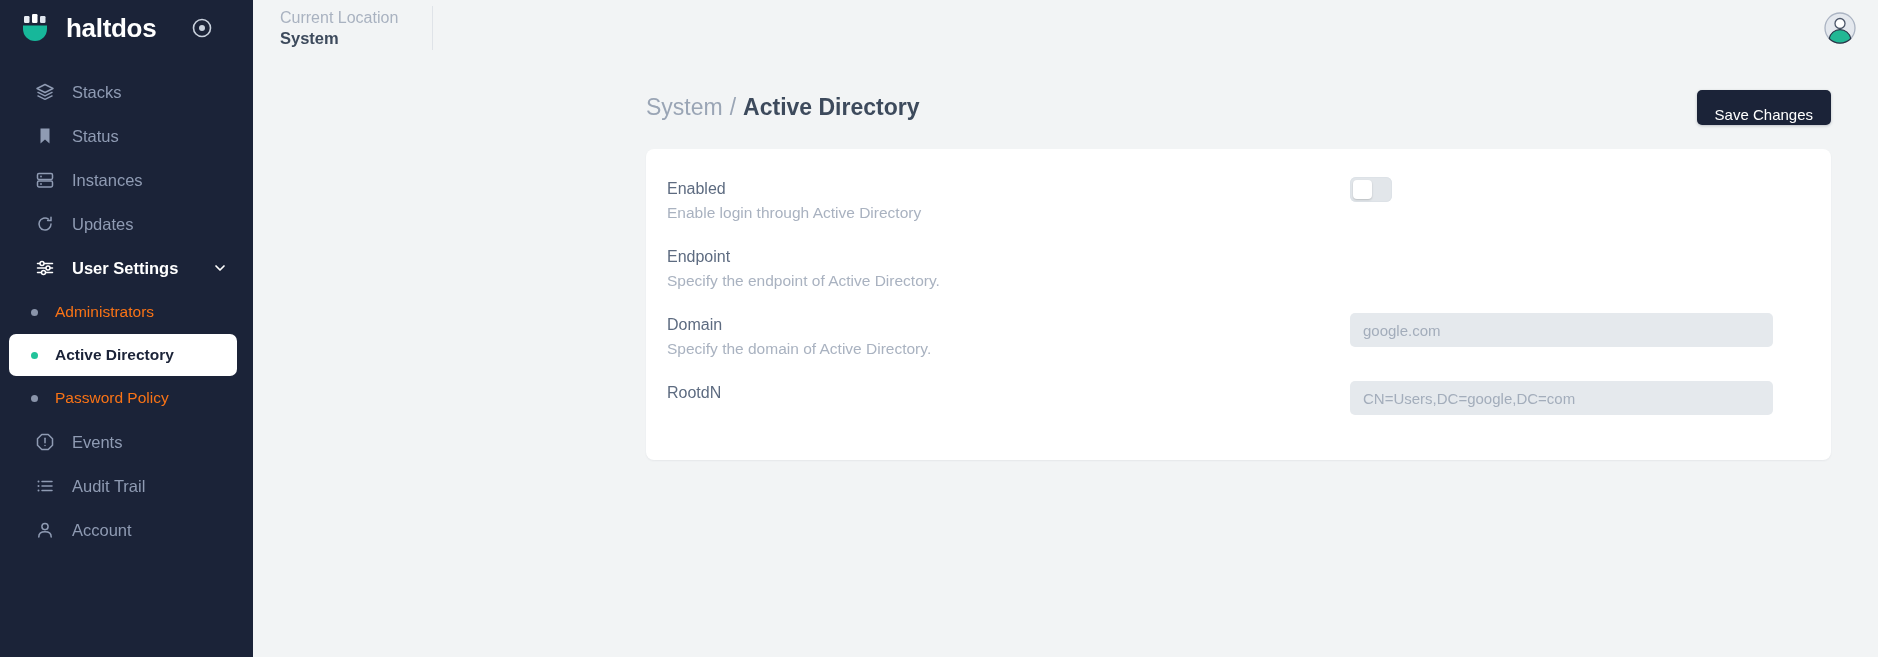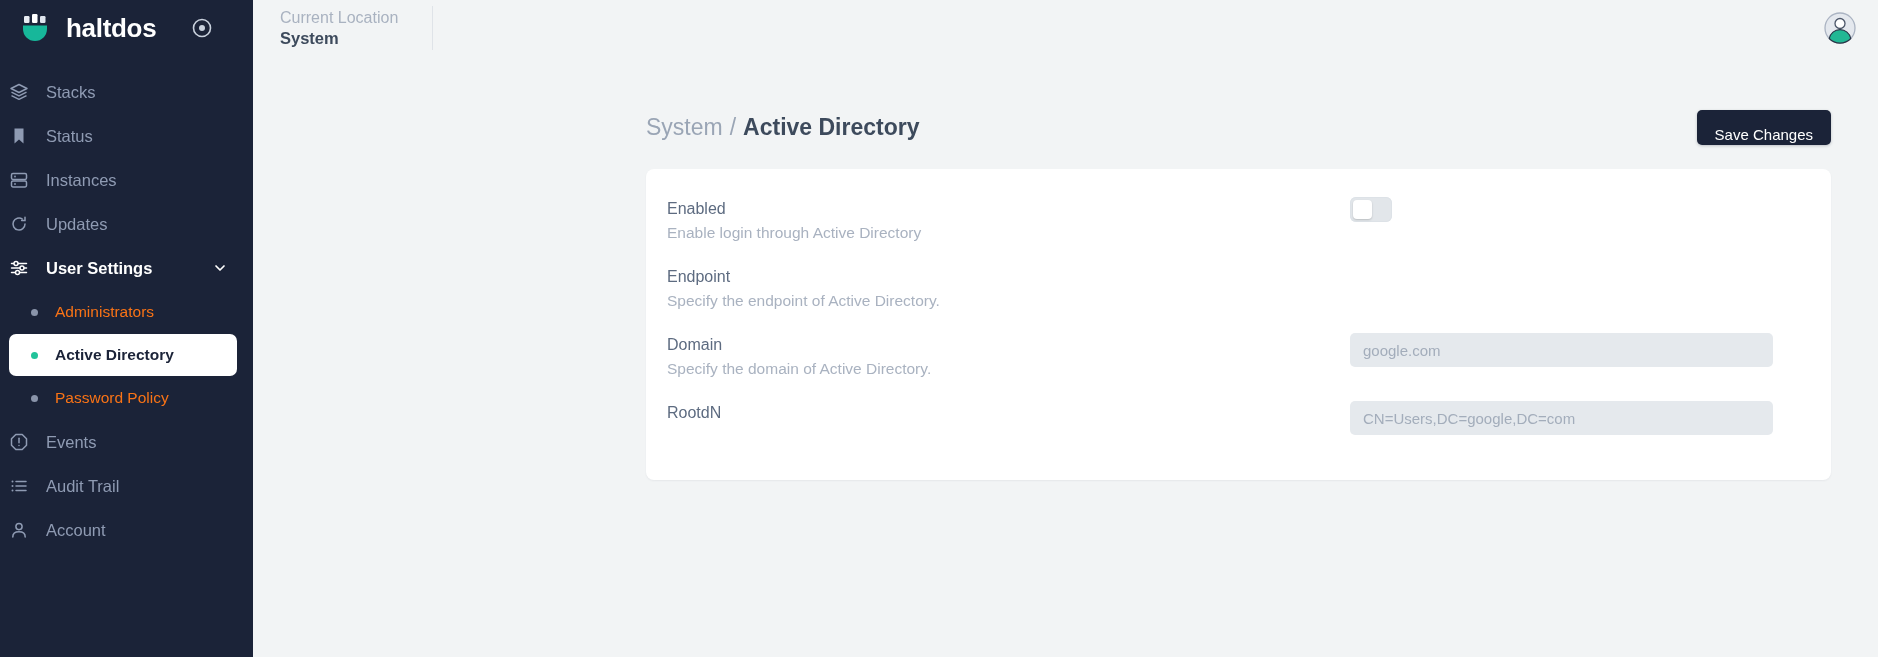--- a/index.html
+++ b/index.html
@@ -24,21 +24,21 @@
   .logo-mark { width: 34px; height: 34px; position: relative; display:block; }
   .brand-name {
     color: #ffffff; font-size: 26px; font-weight: bold;
     letter-spacing: -0.3px; line-height: 1;
   }
   .brand-target { margin-left: 22px; width: 22px; height: 22px; display:block; }
 
   .nav { padding-top: 14px; }
   .nav-item {
     display: flex; align-items: center; gap: 16px;
-    height: 44px; padding-left: 8px; cursor: pointer;
+    height: 44px; padding-left: 34px; cursor: pointer;
     color: #8f9bb3; font-size: 16.5px;
   }
   .nav-item .ico { width: 22px; height: 22px; flex: 0 0 22px; display: flex; align-items: center; justify-content: center; }
   .nav-item.active-parent { color: #ffffff; font-weight: bold; }
   .nav-chevron { margin-left: auto; margin-right: 26px; display:flex; }
 
   .subnav-item {
     display: flex; align-items: center; gap: 17px;
     height: 42px; margin: 1px 16px 1px 9px;
     padding-left: 22px; border-radius: 7px;
@@ -47,21 +47,21 @@
   .subnav-item .dot {
     width: 7px; height: 7px; border-radius: 50%;
     background: #8a94aa; flex: 0 0 7px;
   }
   .subnav-item.selected {
     background: #ffffff; color: #1b2338; font-weight: bold;
   }
   .subnav-item.selected .dot { background: #22c39a; }
 
   
-  .main { flex: 1; height: 657px; display: flex; flex-direction: column; background: #f2f4f5; gap: 20px; }
+  .main { flex: 1; height: 657px; display: flex; flex-direction: column; background: #f2f4f5; }
 
   .topbar {
     height: 56px; background: #f2f4f5; display: flex; align-items: center;
     padding-left: 27px; position: relative;
   }
   .loc-block { display: flex; flex-direction: column; justify-content: center; padding-right: 34px; }
   .loc-label { color: #a9b2c0; font-size: 16px; line-height: 20px; }
   .loc-value { color: #3d4a5c; font-size: 16.5px; font-weight: bold; line-height: 21px; }
   .topbar-divider { width: 1px; height: 44px; background: #dfe3e8; }
   .avatar-wrap { position: absolute; right: 18px; top: 8px; width: 40px; height: 40px; cursor: pointer; }

